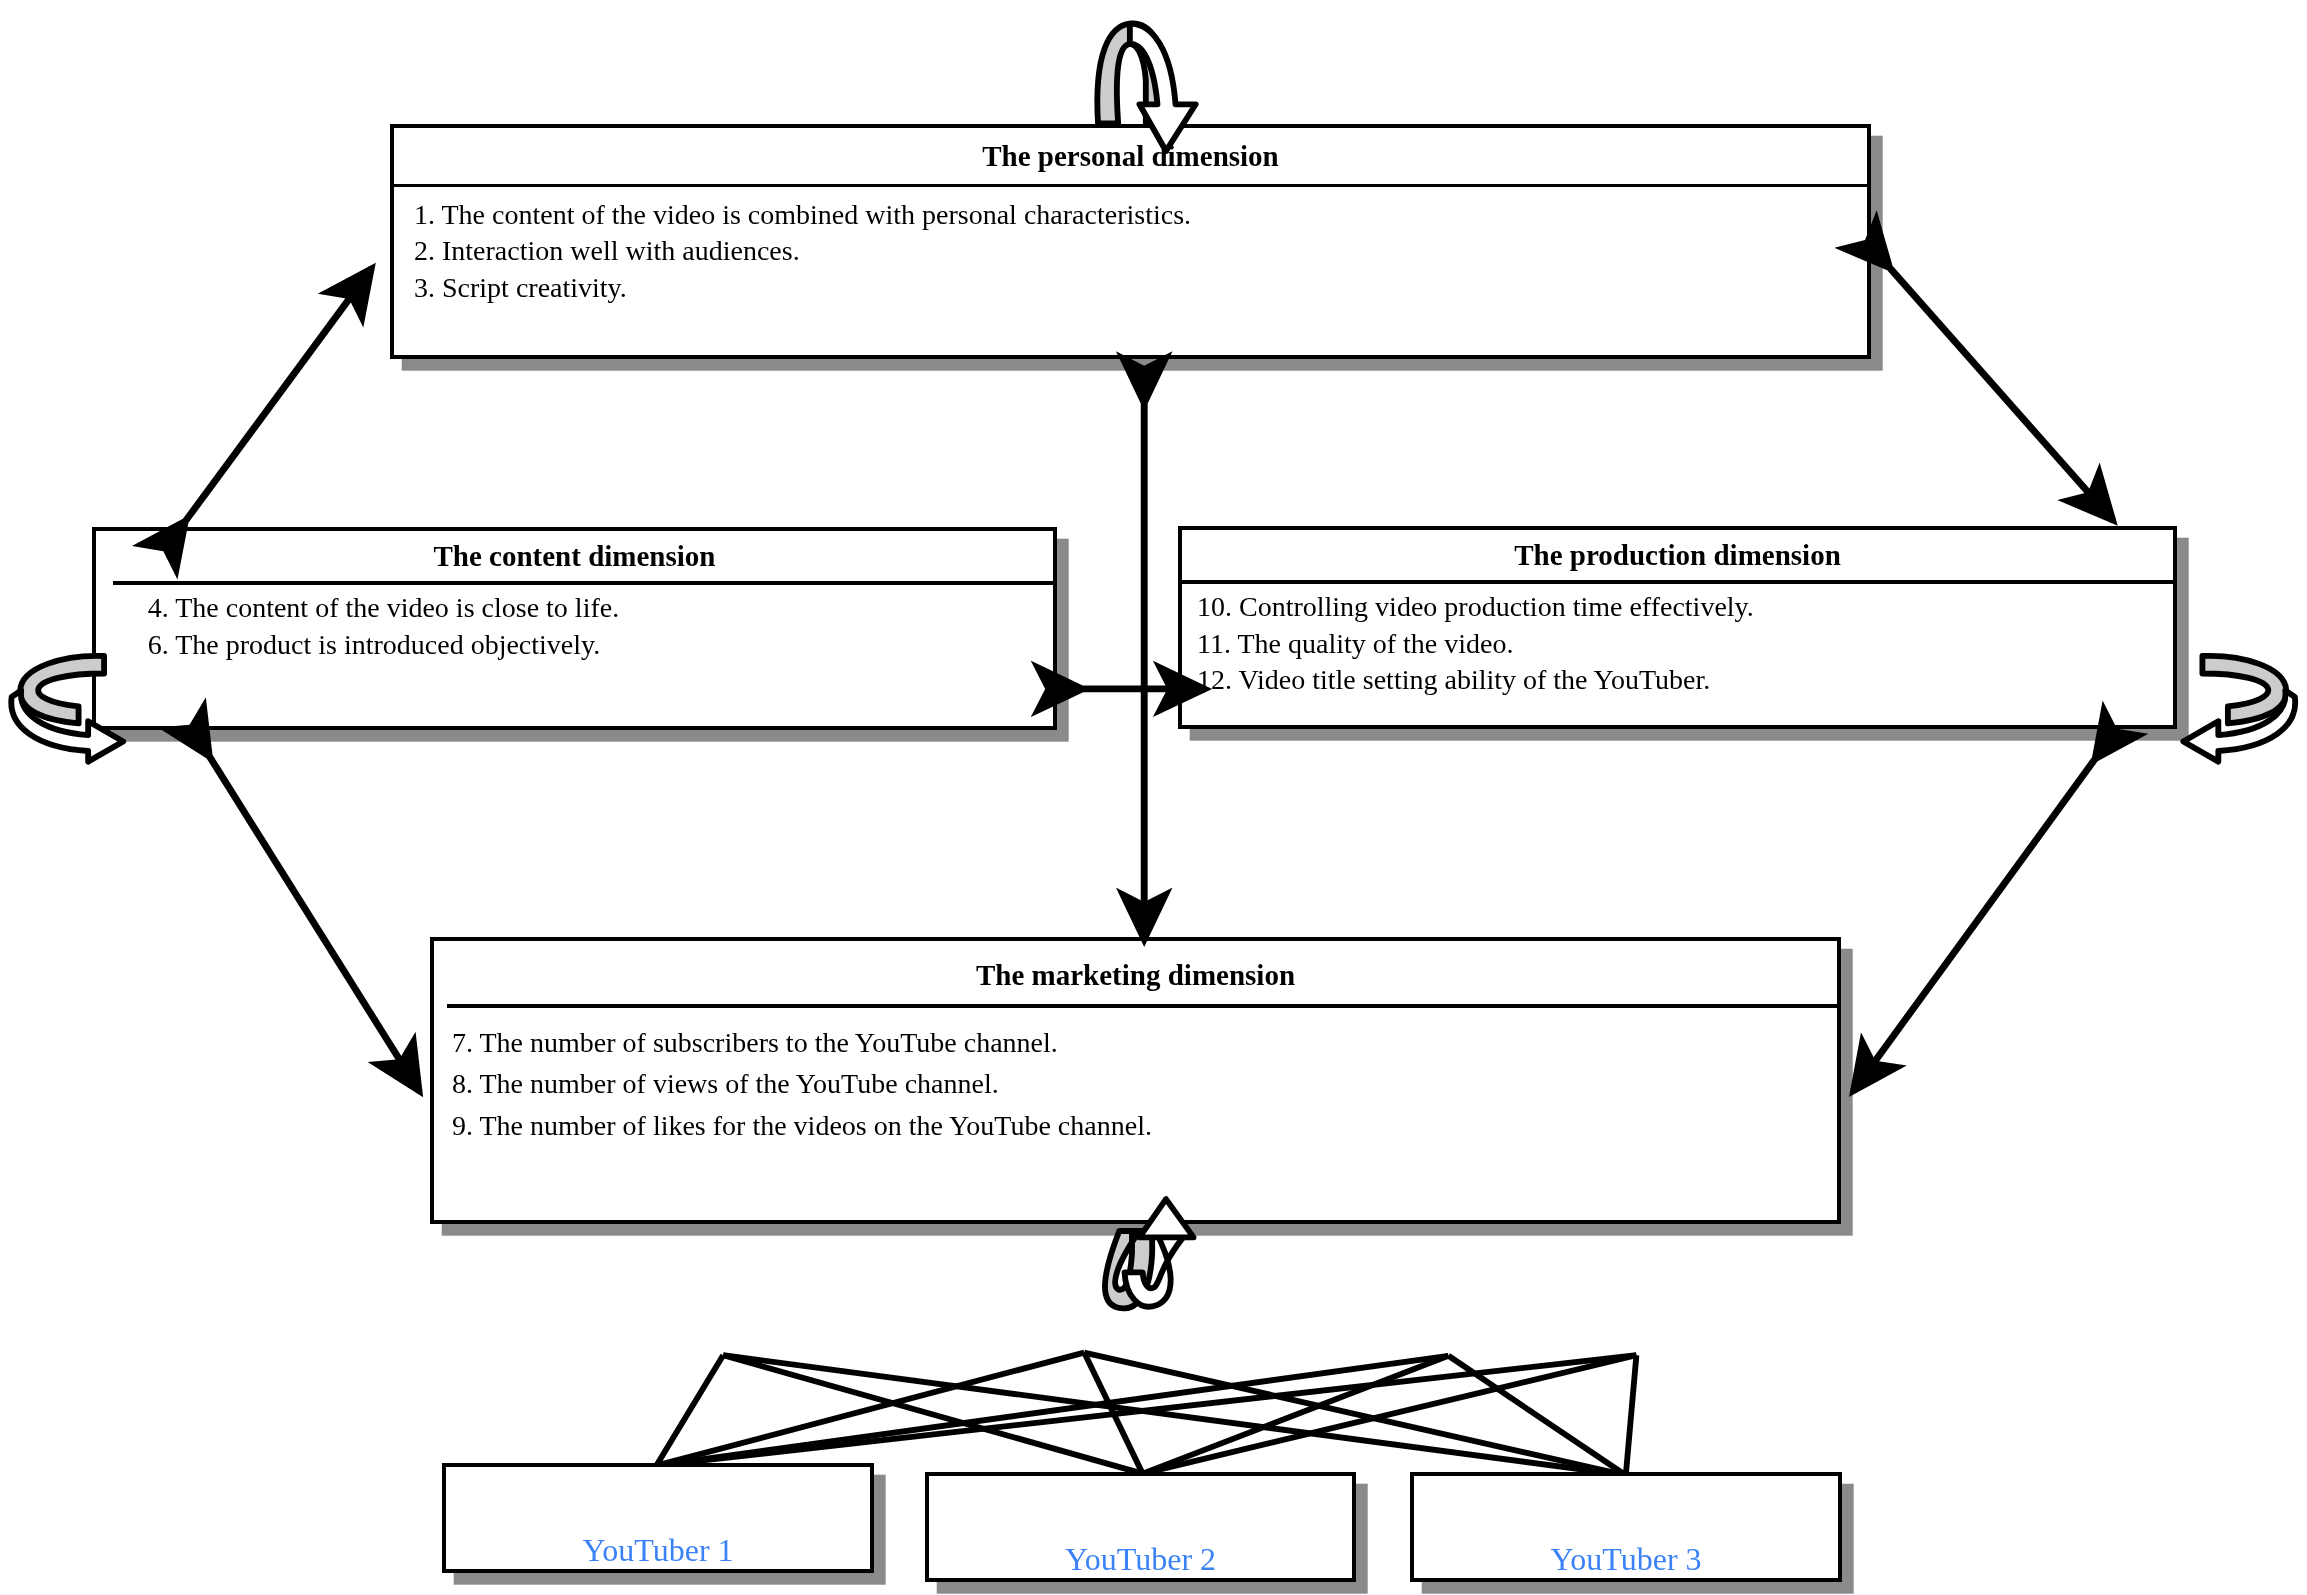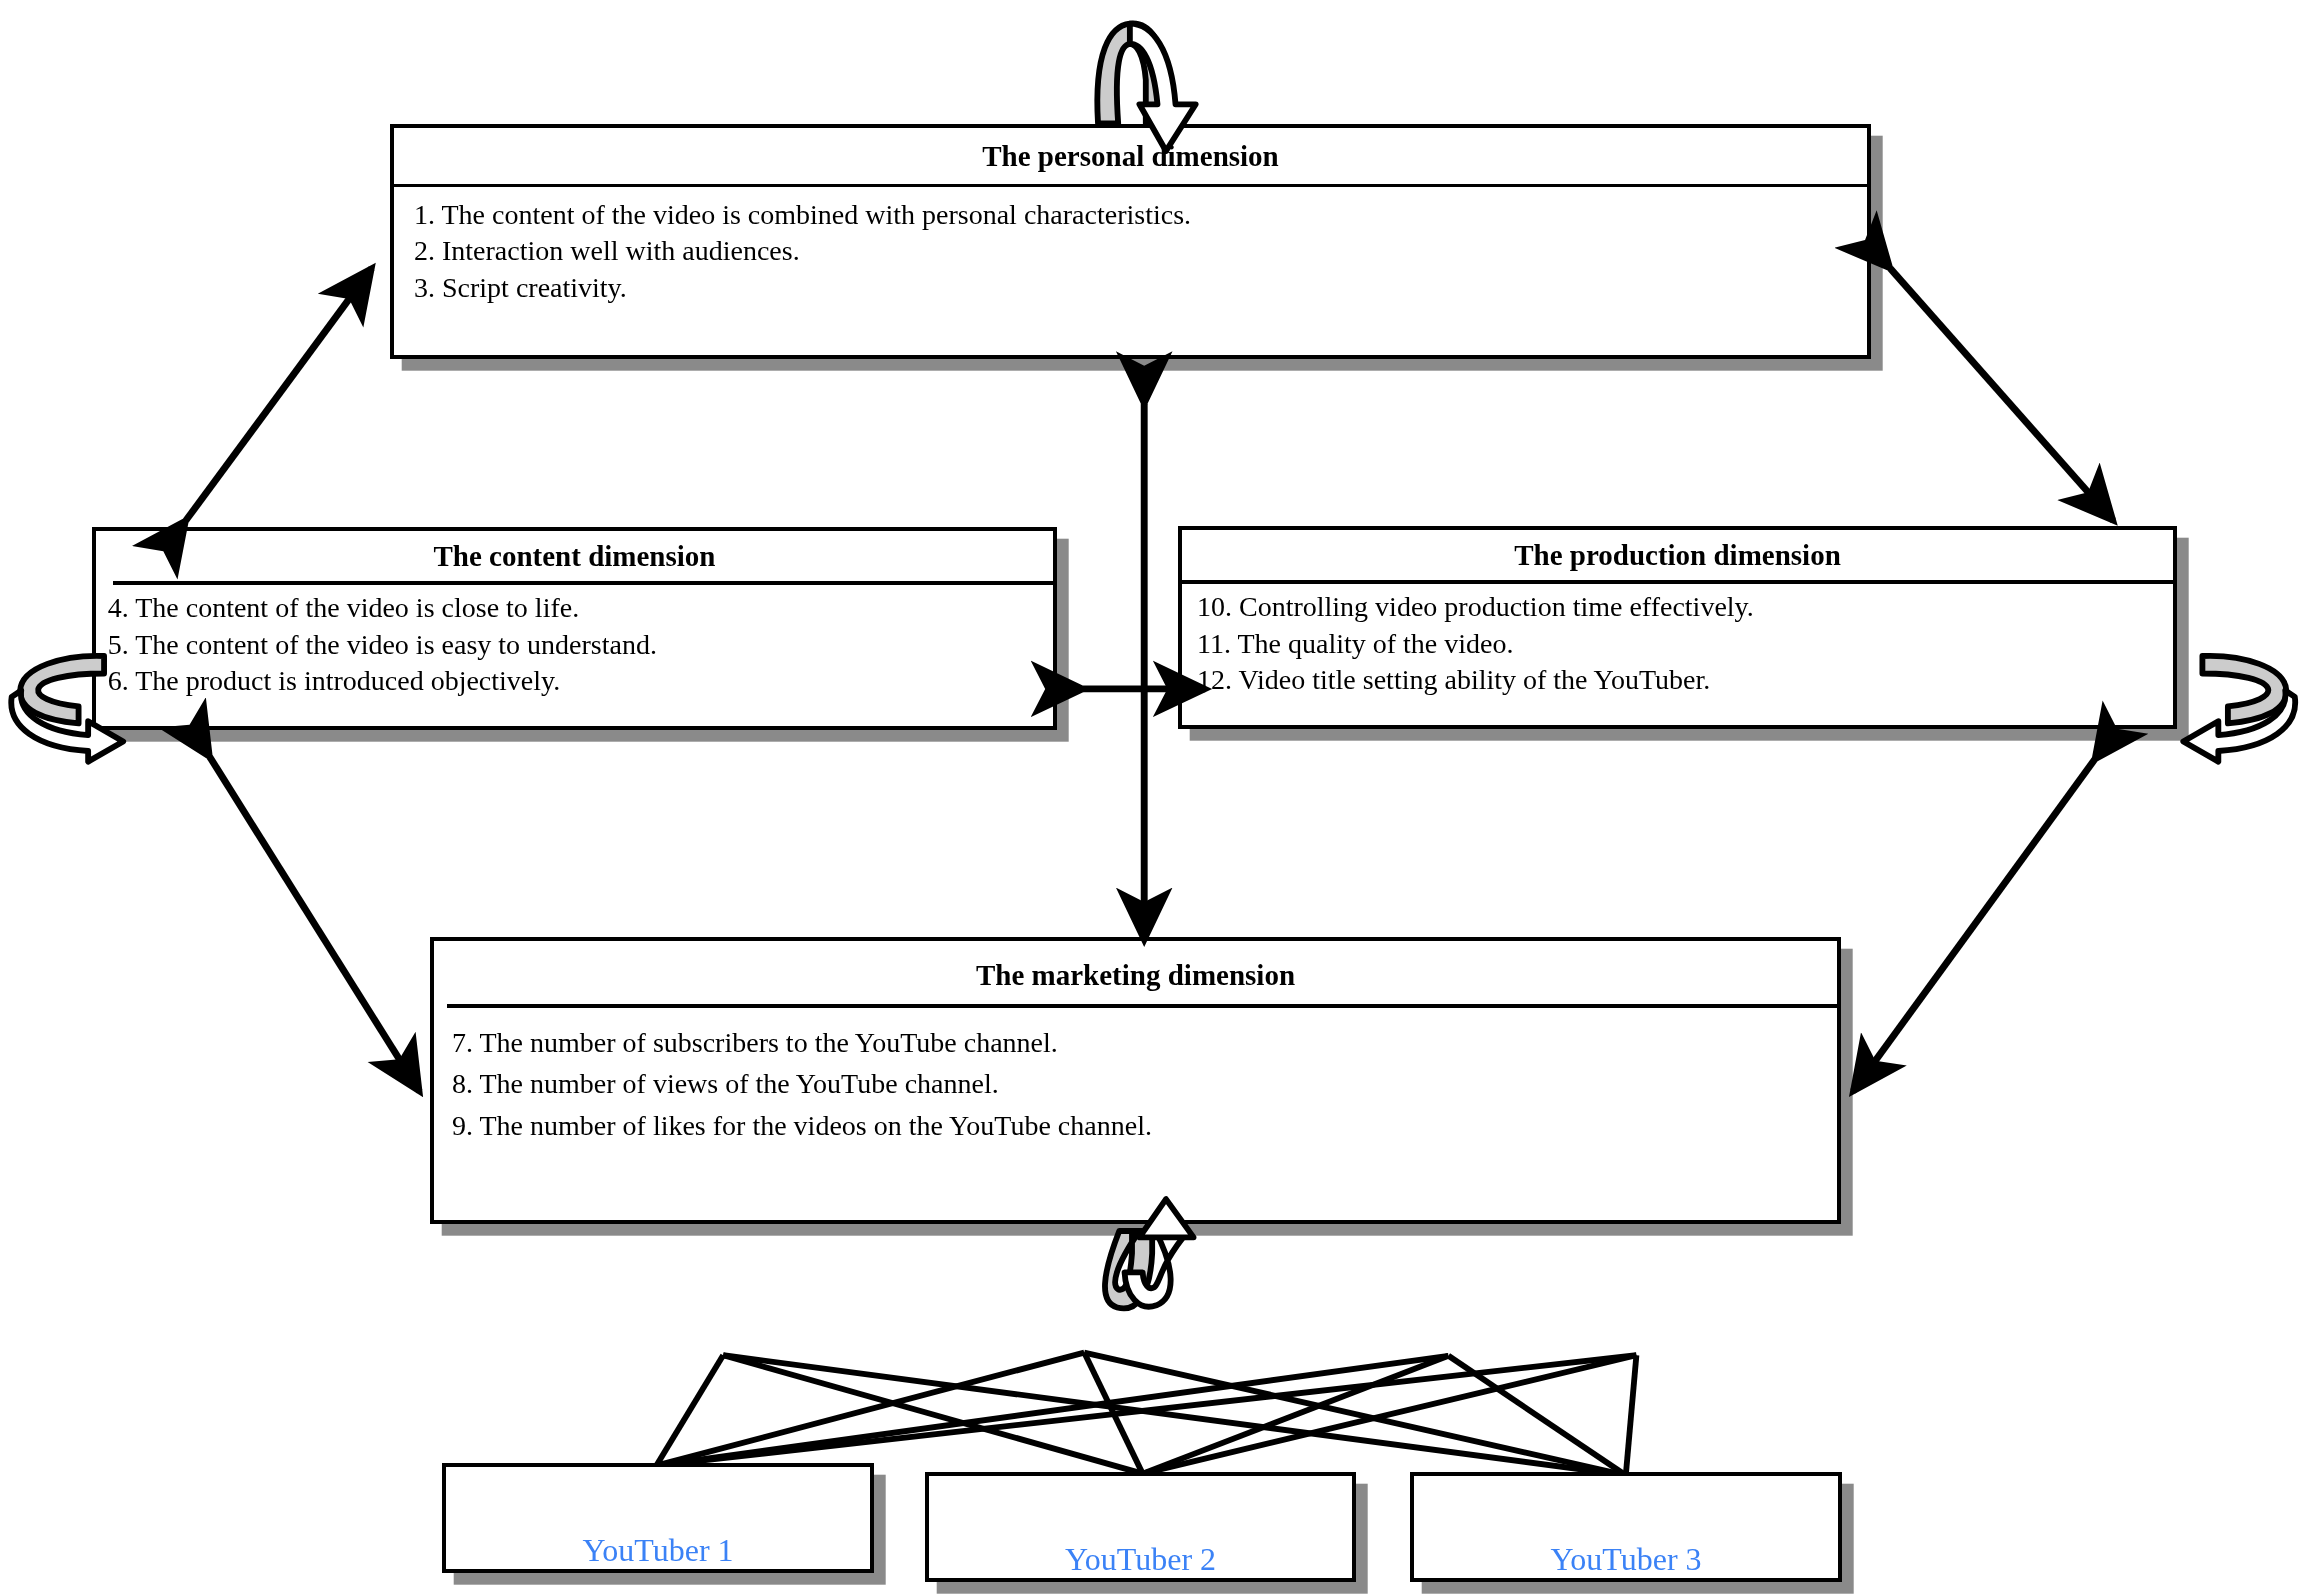--- a/index.html
+++ b/index.html
@@ -41,21 +41,21 @@
 
   
   #personal-card{left:390px;top:124px;width:1481px;height:235px;}
   #personal-card .card-title{padding-top:14px;padding-bottom:12.7px;border-radius:22px;}
   #personal-card .card-sep{margin:0 0px;}
   #personal-card .card-body{padding:9.6px 0 0 20px;}
 
   #content-card{left:92px;top:527px;width:965px;height:203px;}
   #content-card .card-title{padding-top:10.6px;padding-bottom:10.6px;}
   #content-card .card-sep{margin-left:17px;margin-right:0;}
-  #content-card .card-body{padding:5.3px 0 0 11.7px;}
+  #content-card .card-body{padding:5.3px 0 0 11.7px;margin-left:40px;}
 
   #production-card{left:1178px;top:526px;width:999px;height:203px;}
   #production-card .card-title{padding-top:10.6px;padding-bottom:10.6px;}
   #production-card .card-sep{margin-left:0;margin-right:0;}
   #production-card .card-body{padding:5.3px 0 0 15px;}
 
   #marketing-card{left:430px;top:937px;width:1411px;height:287px;}
   #marketing-card .card-title{padding-top:20px;padding-bottom:14px;}
   #marketing-card .card-sep{margin-left:12.7px;margin-right:0;}
   #marketing-card .card-body{padding:14px 12px 0 18px;line-height:1.48;}
@@ -123,21 +123,20 @@
       <div>2. Interaction well with audiences.</div>
       <div>3. Script creativity.</div>
     </div>
   </div>
 
   <div class="card" id="content-card">
     <div class="card-title">The content dimension</div>
     <div class="card-sep"></div>
     <div class="card-body">
       <div>4. The content of the video is close to life.</div>
-      <div>5. The content of the video is easy to understand.</div>
       <div>6. The product is introduced objectively.</div>
     </div>
   </div>
 
   <div class="card" id="production-card">
     <div class="card-title">The production dimension</div>
     <div class="card-sep"></div>
     <div class="card-body">
       <div>10. Controlling video production time effectively.</div>
       <div>11. The quality of the video.</div>

